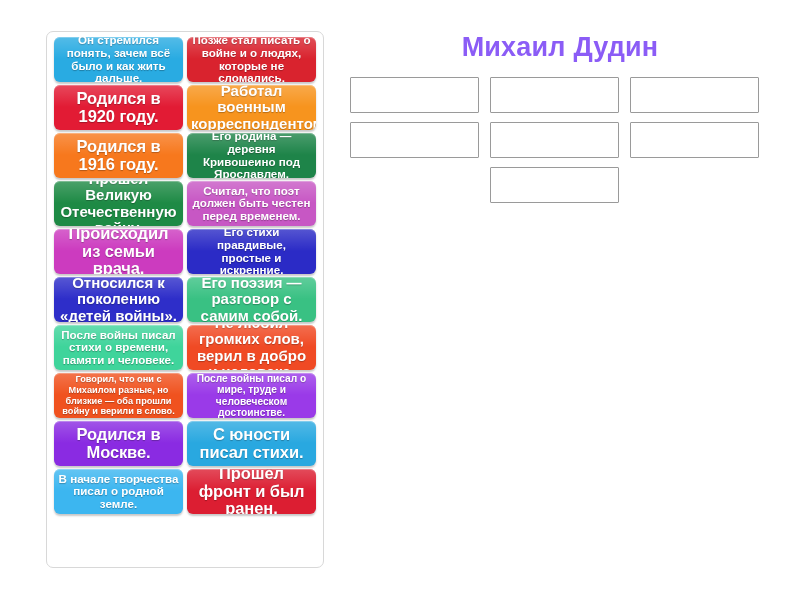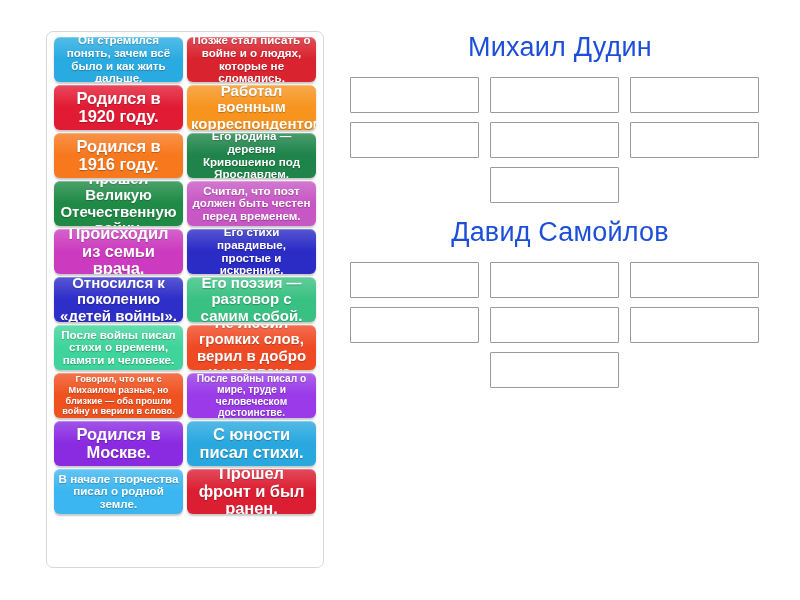--- a/index.html
+++ b/index.html
@@ -85,22 +85,22 @@
     left: 350px;
     top: 24px;
     width: 420px;
   }
 
   .group { margin-bottom: 6px; }
 
   .group-title {
     text-align: center;
     font-size: 27px;
-    font-weight: normal;
-    color: #1d4ed8;
+    font-weight: bold;
+    color: #8b5cf6;
     padding: 8px 0 14px 0;
     letter-spacing: 0.2px;
     white-space: nowrap;
   }
 
   .slot-grid {
     display: flex;
     flex-wrap: wrap;
     gap: 9px 11px;
     width: 409px;
@@ -199,29 +199,15 @@
           <div class="slot"></div>
           <div class="slot"></div>
           <div class="slot"></div>
           <div class="slot"></div>
           <div class="slot"></div>
         </div>
         <div class="slot-row-last">
           <div class="slot"></div>
         </div>
       </div>
-      <div class="group">
-        <div class="group-title">Давид Самойлов</div>
-        <div class="slot-grid">
-          <div class="slot"></div>
-          <div class="slot"></div>
-          <div class="slot"></div>
-          <div class="slot"></div>
-          <div class="slot"></div>
-          <div class="slot"></div>
-        </div>
-        <div class="slot-row-last">
-          <div class="slot"></div>
-        </div>
-      </div>
     </div>
 
 </div>
 
 </body></html>

